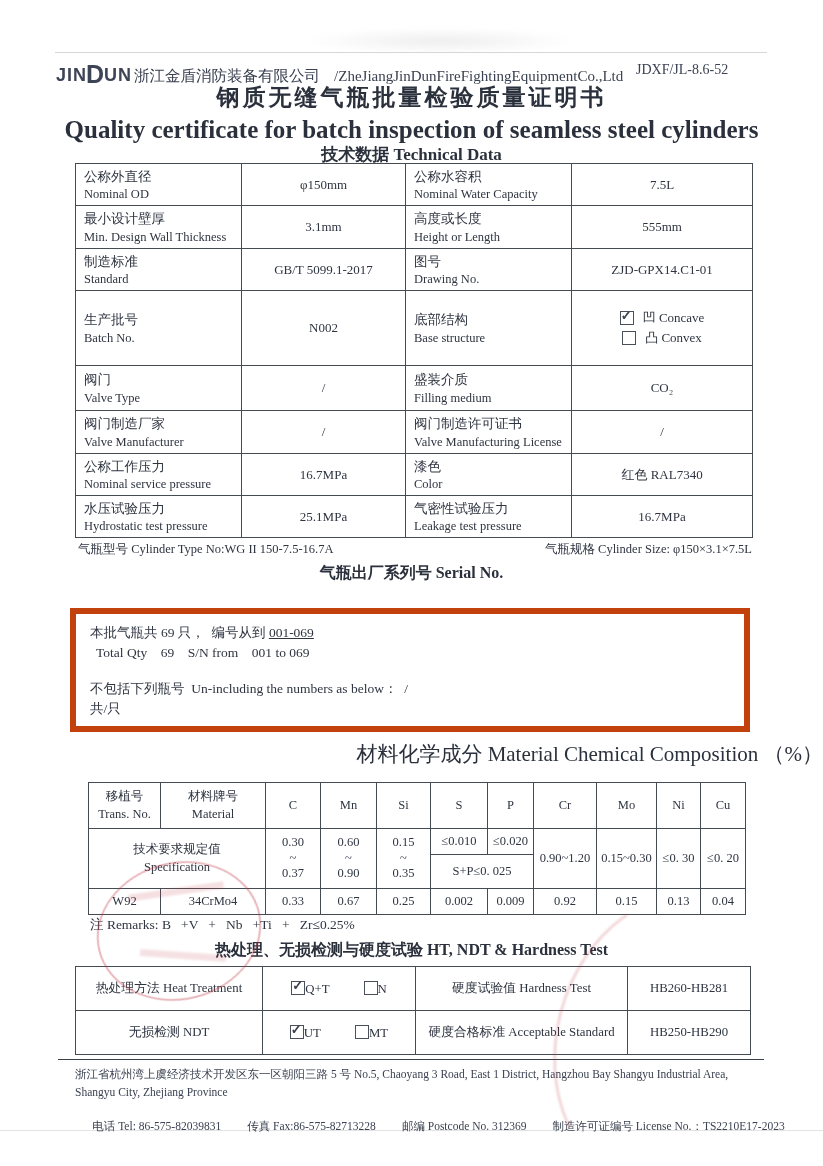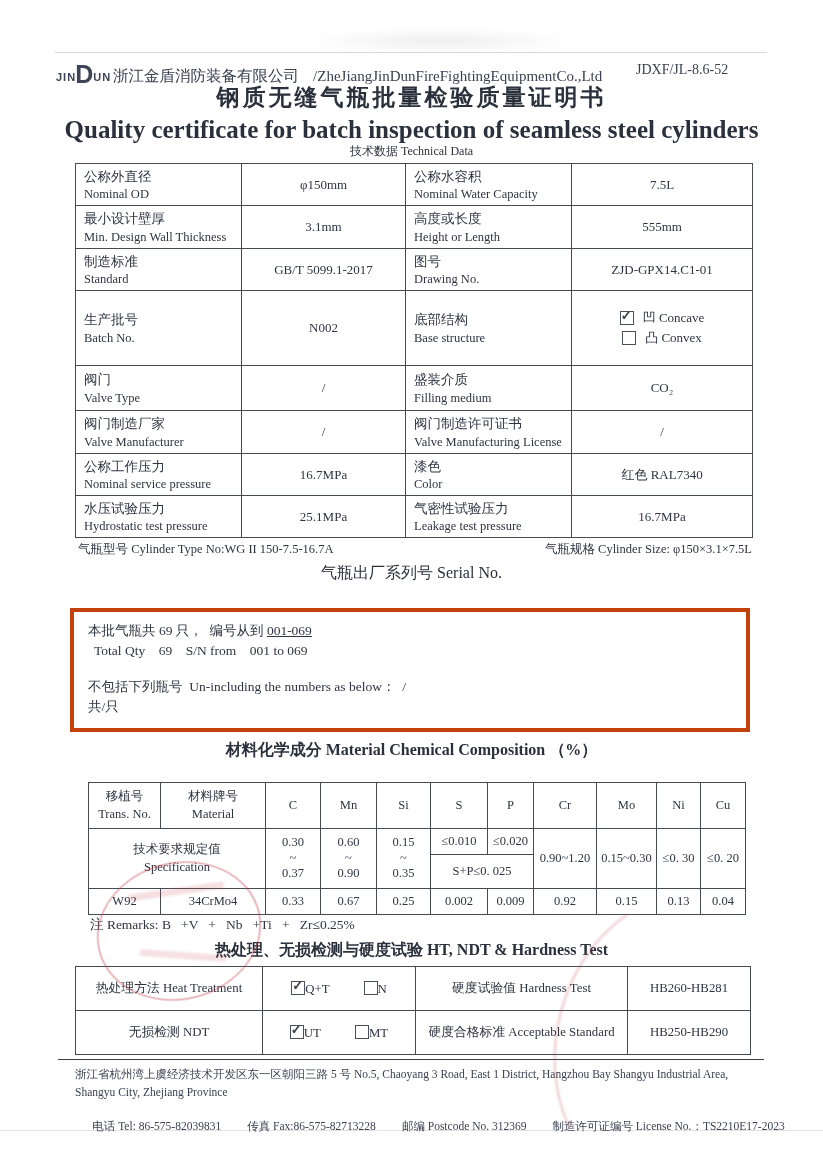--- a/index.html
+++ b/index.html
@@ -9,53 +9,53 @@
     overflow:hidden;margin:0 auto;
   }
   
   .scan-top-line{position:absolute;top:52px;left:55px;width:712px;height:1px;background:#d7d7d7;}
   .scan-smudge{position:absolute;top:28px;left:300px;width:280px;height:26px;
     background:radial-gradient(ellipse,rgba(150,150,150,.16),transparent 70%);filter:blur(2px);}
   .scan-bottom-line{position:absolute;top:1130px;left:0;width:823px;height:1px;background:#e3e3e3;}
   
   .header-row{position:absolute;top:58px;left:56px;display:flex;align-items:baseline;white-space:nowrap;}
   .logo{font-family:"Liberation Sans","DejaVu Sans",sans-serif;font-weight:bold;color:#3d4456;letter-spacing:1px;}
-  .logo-jin,.logo-un{font-size:11px;}
+  .logo-jin,.logo-un{font-size:18px;}
   .logo-d{font-size:25px;position:relative;top:2px;margin:0 -1px;}
   .company-cn{font-size:15.5px;color:#3a4150;margin-left:2px;}
   .company-en{font-size:15px;color:#3a4150;margin-left:14px;}
   .doc-no{position:absolute;top:62px;left:636px;font-size:14px;color:#3a4150;}
   .title-cn{position:absolute;top:82px;width:100%;text-align:center;font-size:23px;font-weight:bold;letter-spacing:3px;color:#2b313c;}
   .title-en{position:absolute;top:116px;width:100%;text-align:center;font-size:25px;font-weight:bold;color:#2b313c;}
-  .tech-title{position:absolute;top:143px;width:100%;text-align:center;font-size:12px;font-weight:normal;color:#2b313c;}
+  .tech-title{position:absolute;top:143px;width:100%;text-align:center;font-size:17px;font-weight:bold;color:#2b313c;}
   
   table{border-collapse:collapse;table-layout:fixed;}
   .tech-table{position:absolute;top:163px;left:75px;width:677px;font-size:13px;}
   .tech-table td{border:1.5px solid #454b52;padding:2px 8px;vertical-align:middle;}
   .tech-table .lbl{text-align:left;}
   .tech-table .lbl .cn{font-size:13.5px;line-height:1.45;}
   .tech-table .lbl .en{font-size:12.5px;line-height:1.3;}
   .tech-table .val{text-align:center;font-size:13px;}
   .cb-row{display:flex;align-items:center;justify-content:center;gap:9px;line-height:1.2;margin:4px 0;}
   
   .cb{display:inline-block;width:12px;height:12px;border:1.4px solid #4a505a;position:relative;flex:0 0 auto;background:#fff;}
   .cb.checked::after{content:"✓";position:absolute;left:0px;top:-4px;font-size:13px;font-weight:bold;color:#3c424c;}
   
   .type-line{position:absolute;top:541px;left:78px;width:674px;display:flex;justify-content:space-between;font-size:12.5px;}
   
-  .serial-title{position:absolute;top:563px;width:100%;text-align:center;font-size:16px;font-weight:normal;color:#2b313c;}
-  .serial-box{position:absolute;top:608px;left:70px;width:680px;height:124px;border:4px solid #c2410c;
+  .serial-title{position:absolute;top:563px;width:100%;text-align:center;font-size:16px;font-weight:bold;color:#2b313c;}
+  .serial-box{position:absolute;top:608px;left:70px;width:680px;height:124px;border:6px solid #c2410c;
     box-sizing:border-box;padding:10px 14px;font-size:13.5px;}
   .serial-box div{white-space:pre;}
   .serial-line2{margin-top:3px;padding-left:6px;}
   .serial-line3{margin-top:19px;}
   .serial-line4{margin-top:2px;}
   .underlined{text-decoration:underline;}
   
-  .chem-title{position:absolute;top:740px;width:100%;text-align:center;font-size:16px;font-weight:bold;color:#2b313c;}
+  .chem-title{position:absolute;top:740px;width:100%;text-align:right;font-size:21px;font-weight:normal;color:#2b313c;}
   .chem-table{position:absolute;top:782px;left:88px;width:657px;font-size:12.5px;}
   .chem-table td{border:1.4px solid #454b52;text-align:center;vertical-align:middle;padding:1px 2px;}
   .chem-table .two-line div{line-height:1.4;}
   .spec-stack div{line-height:1.25;}
   .remarks{position:absolute;top:916px;left:90px;font-size:13.5px;white-space:pre;}
   
   .ht-title{position:absolute;top:940px;width:100%;text-align:center;font-size:16px;font-weight:bold;color:#2b313c;}
   .ht-table{position:absolute;top:966px;left:75px;width:675px;font-size:12.8px;}
   .ht-table td{border:1.5px solid #454b52;text-align:center;vertical-align:middle;padding:2px 6px;}
   .ht-cb-cell{display:flex;align-items:center;justify-content:center;gap:34px;}

